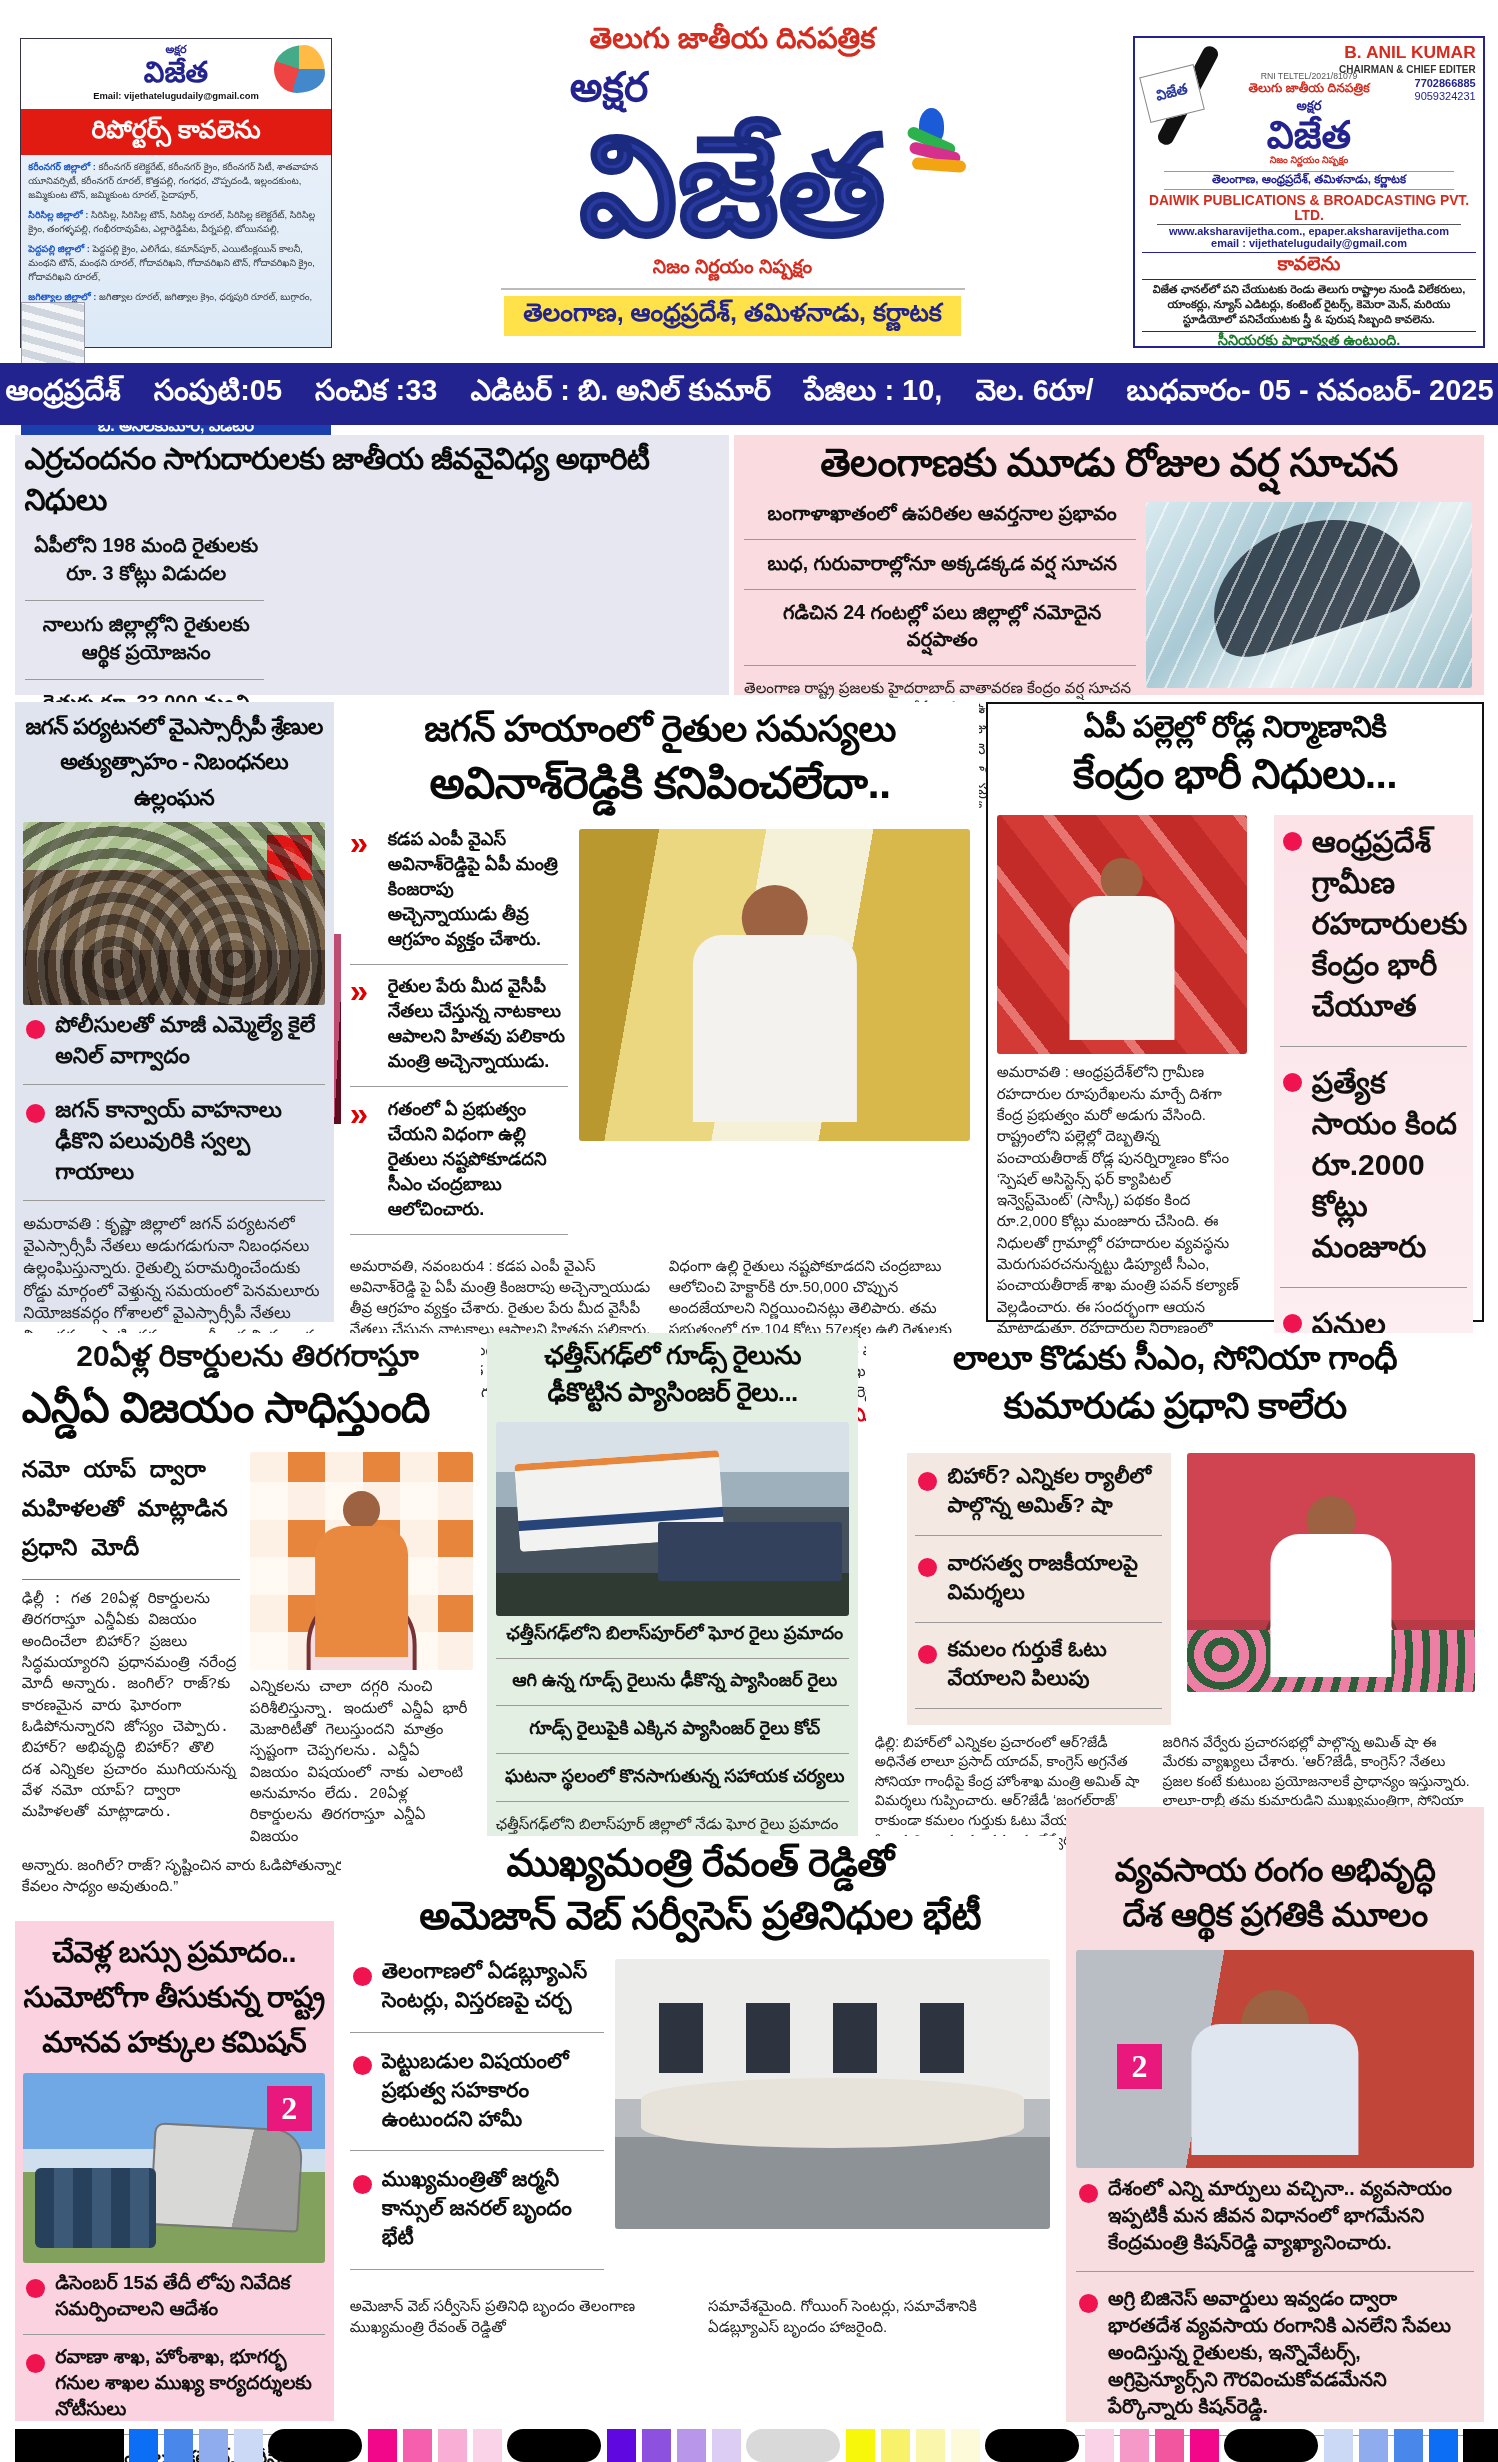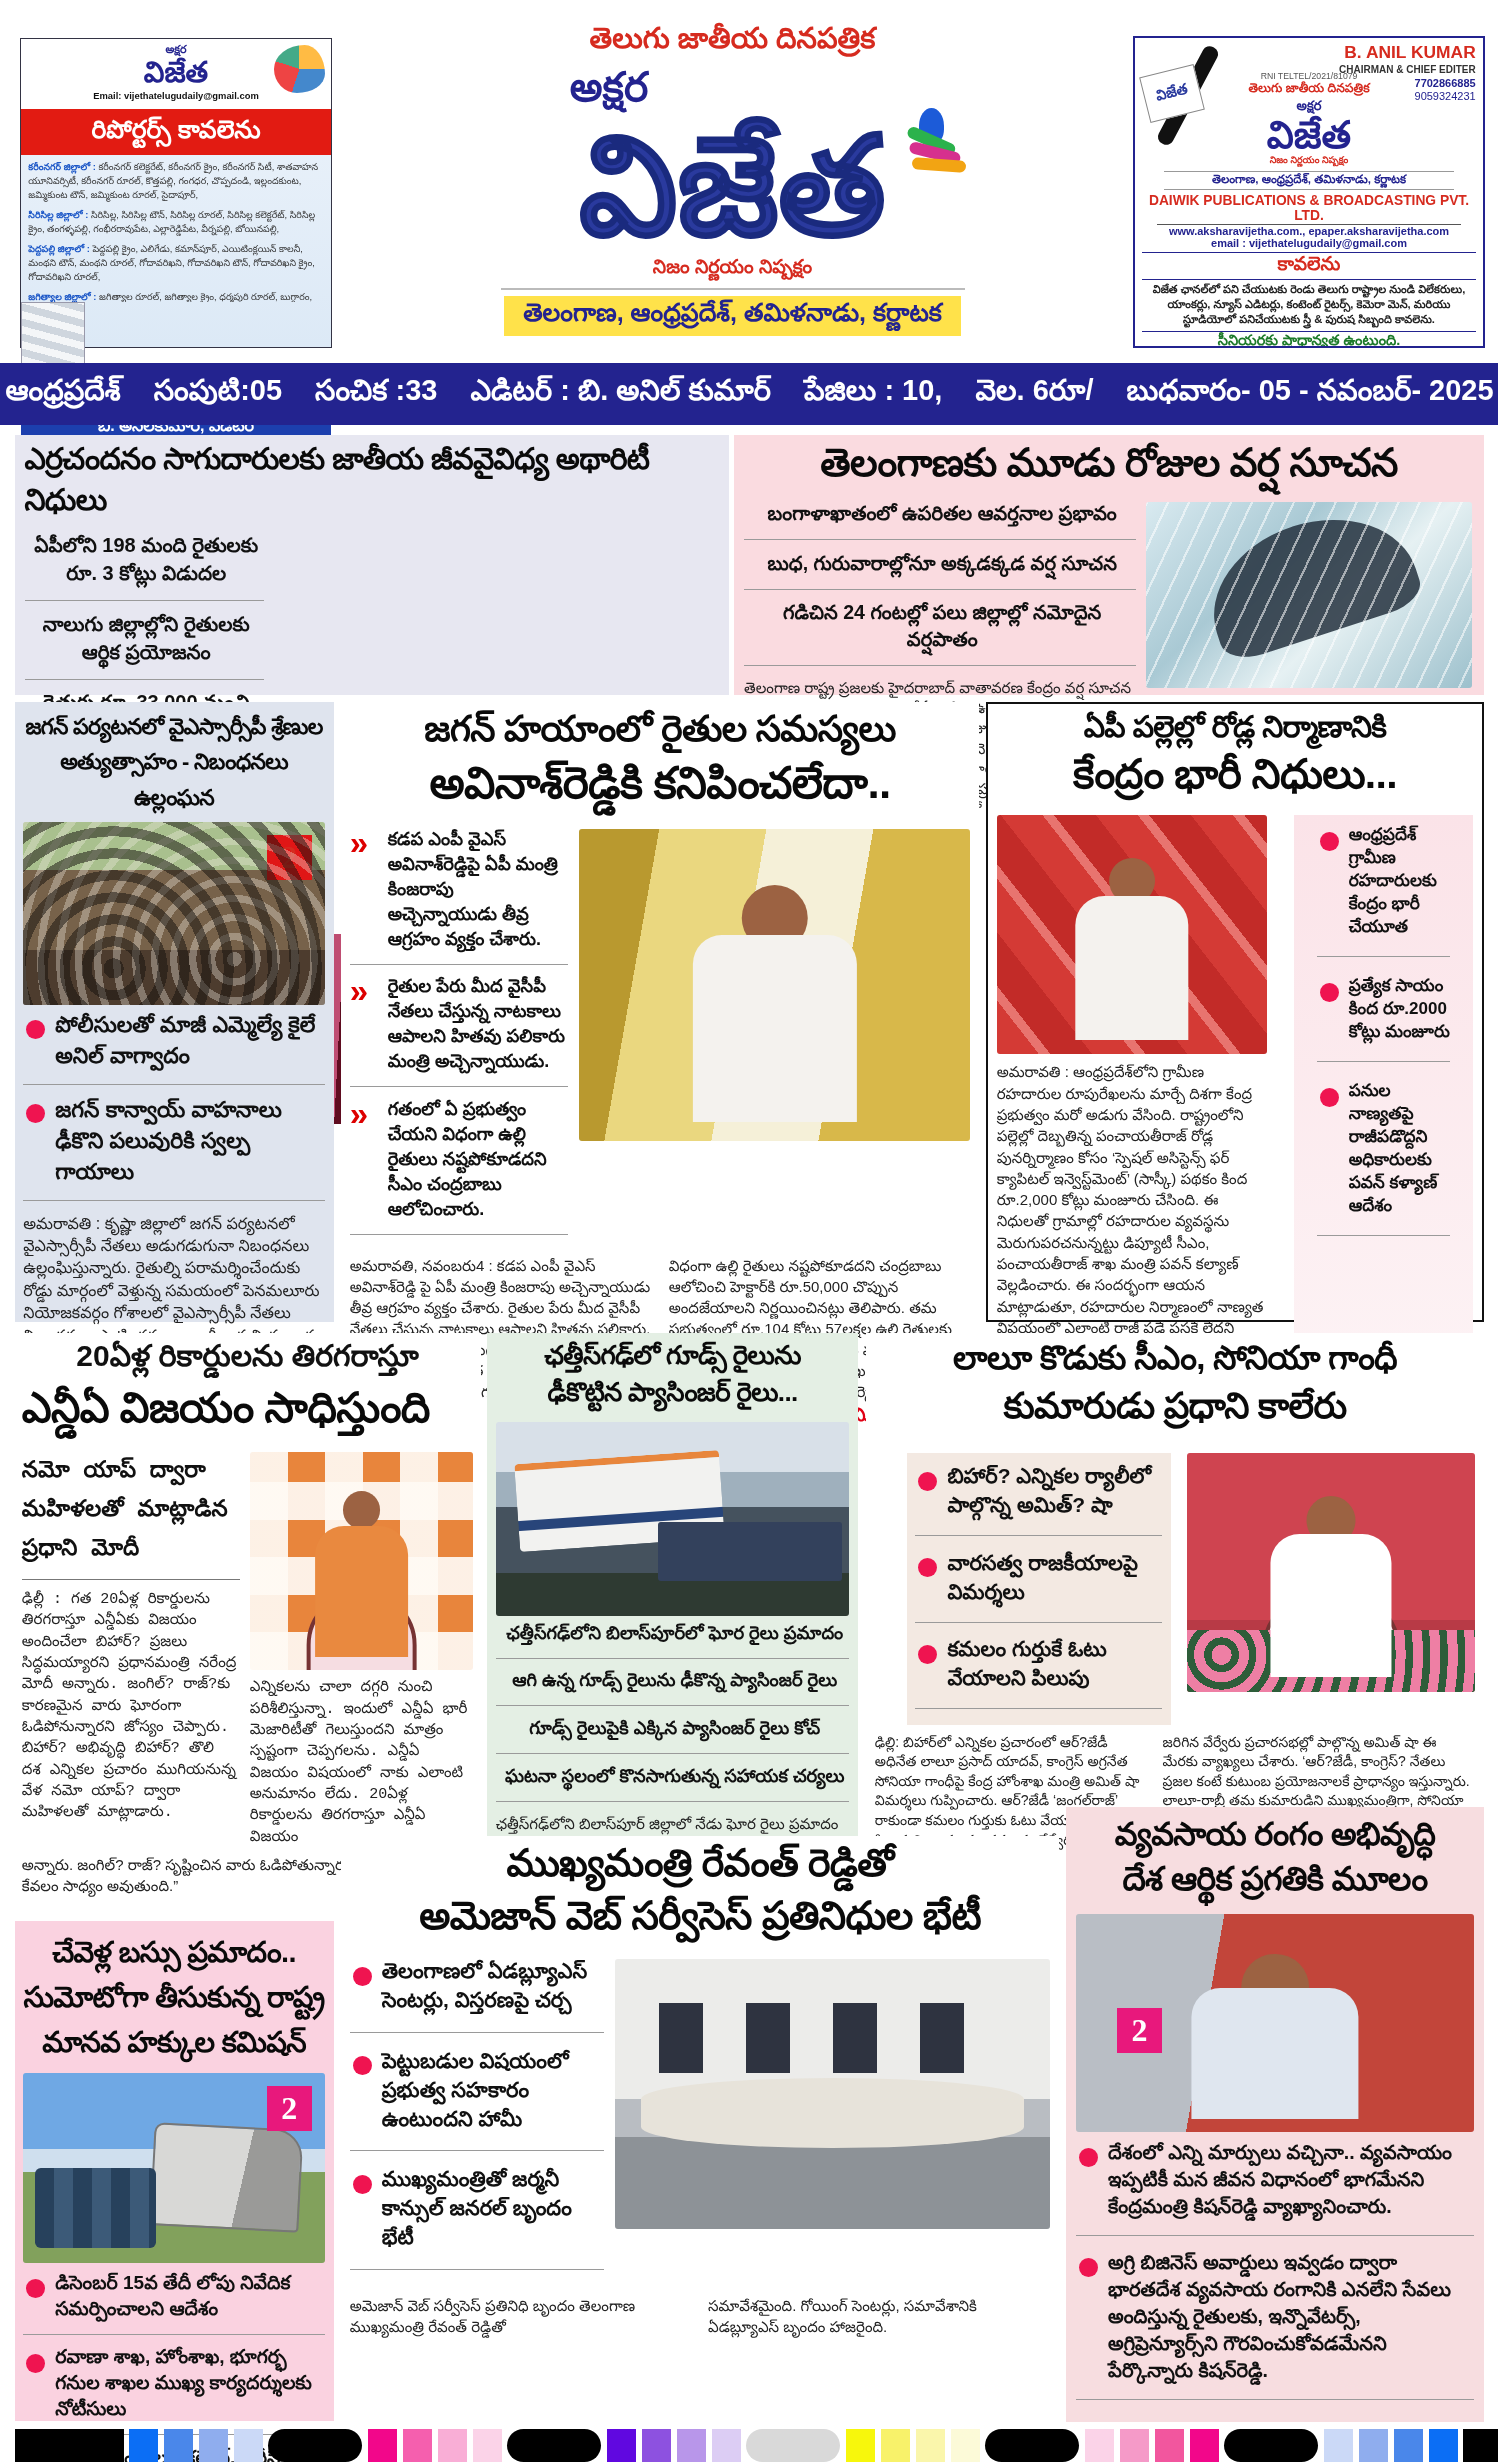--- a/index.html
+++ b/index.html
@@ -239,21 +239,21 @@
   </div>
 
   <div class="card" style="left:986px;top:702px;width:498px;height:620px;background:#fff;border:2.9px solid #111;padding:5.8px 8.7px;">
     <div class="hl" style="font-size:30px;text-align:center;">ఏపీ పల్లెల్లో రోడ్ల నిర్మాణానికి</div>
     <div class="hl" style="font-size:41px;text-align:center;">కేంద్రం భారీ నిధులు...</div>
     <div style="display:flex;gap:10px;margin-top:7.3px;">
       <div style="width:270px;">
         <div class="photo ph-pawan person" style="width:100%;height:239px;"></div>
         <div style="font-size:15px;line-height:1.42;color:#222;margin-top:7.3px;">అమరావతి : ఆంధ్రప్రదేశ్‌లోని గ్రామీణ రహదారుల రూపురేఖలను మార్చే దిశగా కేంద్ర ప్రభుత్వం మరో అడుగు వేసింది. రాష్ట్రంలోని పల్లెల్లో దెబ్బతిన్న పంచాయతీరాజ్ రోడ్ల పునర్నిర్మాణం కోసం ‘స్పెషల్ అసిస్టెన్స్ ఫర్ క్యాపిటల్ ఇన్వెస్ట్‌మెంట్’ (సాస్కీ) పథకం కింద రూ.2,000 కోట్లు మంజూరు చేసింది. ఈ నిధులతో గ్రామాల్లో రహదారుల వ్యవస్థను మెరుగుపరచనున్నట్టు డిప్యూటీ సీఎం, పంచాయతీరాజ్ శాఖ మంత్రి పవన్ కల్యాణ్ వెల్లడించారు. ఈ సందర్భంగా ఆయన మాట్లాడుతూ, రహదారుల నిర్మాణంలో నాణ్యత విషయంలో ఎలాంటి రాజీ పడే ప్రసక్తే లేదని స్పష్టం చేశారు. పనులు చేపట్టే కాంట్రాక్టర్లు, ఇంజినీరింగ్ అధికారులు నిర్దేశించిన ప్రమాణాలకు అనుగుణంగా పనిచేయాలని ఆదేశించారు. నిర్మాణం ప్రారంభమైనప్పటి</div>
       </div>
-      <ul class="b-dot" style="flex:1;background:linear-gradient(180deg,#fbe3e8,#fdf4f6);padding:10px 23px 0;font-size:17px;font-weight:600;margin-left:17px;">
+      <ul class="b-dot" style="flex:1;background:linear-gradient(180deg,#fbe3e8,#fdf4f6);padding:10px 6px 0;font-size:30px;font-weight:600;margin-left:17px;">
 
       <li style="margin-bottom:19px;padding-bottom:16px;">ఆంధ్రప్రదేశ్ గ్రామీణ రహదారులకు కేంద్రం భారీ చేయూత</li>
           <li style="margin-bottom:19px;padding-bottom:16px;">ప్రత్యేక సాయం కింద రూ.2000 కోట్లు మంజూరు</li>
           <li style="margin-bottom:19px;padding-bottom:16px;">పనుల నాణ్యతపై రాజీపడొద్దని అధికారులకు పవన్ కళ్యాణ్ ఆదేశం</li>
         </ul>
     </div>
   </div>
 
   <div class="card" style="left:14.5px;top:1333px;width:466px;height:551px;background:#fff;padding:5.8px 7.3px;">
     <div class="kicker" style="font-size:30px;text-align:center;">20ఏళ్ల రికార్డులను తిరగరాస్తూ</div>
@@ -343,21 +343,21 @@
         </ul>
       <div class="photo ph-meet" style="flex:1;height:270px;"></div>
     </div>
     <div style="display:flex;gap:16px;margin-top:8.7px;font-size:15px;line-height:1.4;color:#222;">
       <div style="flex:1;">అమెజాన్ వెబ్ సర్వీసెస్ ప్రతినిధి బృందం తెలంగాణ ముఖ్యమంత్రి రేవంత్ రెడ్డితో</div>
       <div style="flex:1;">సమావేశమైంది. గోయింగ్ సెంటర్లు, సమావేశానికి ఏడబ్ల్యూఎస్ బృందం హాజరైంది.</div>
     </div>
   </div>
 
   <div class="card" style="left:1066px;top:1807px;width:418px;height:615px;background:#f7dde0;padding:8.7px 10px;">
-    <div class="hl" style="font-size:32px;text-align:center;">వ్యవసాయ రంగం అభివృద్ధి</div>
+    <div class="hl" style="font-size:32px;text-align:center;margin-top:36px;">వ్యవసాయ రంగం అభివృద్ధి</div>
     <div class="hl" style="font-size:33px;text-align:center;">దేశ ఆర్థిక ప్రగతికి మూలం</div>
     <div class="photo ph-kishan person" style="width:100%;height:218px;margin:8.7px 0;">
       <span class="scarf"></span>
       <span class="badge pink" style="left:41px;top:94px;right:auto;">2</span>
     </div>
     <ul class="b-dot" style="font-size:19.6px;font-weight:600;">
 
     <li style="margin-bottom:14.5px;padding-bottom:13px;">దేశంలో ఎన్ని మార్పులు వచ్చినా.. వ్యవసాయం ఇప్పటికీ మన జీవన విధానంలో భాగమేనని కేంద్రమంత్రి కిషన్‌రెడ్డి వ్యాఖ్యానించారు.</li>
         <li style="margin-bottom:14.5px;padding-bottom:13px;">అగ్రి బిజినెస్ అవార్డులు ఇవ్వడం ద్వారా భారతదేశ వ్యవసాయ రంగానికి ఎనలేని సేవలు అందిస్తున్న రైతులకు, ఇన్నొవేటర్స్, అగ్రిప్రెన్యూర్స్‌ని గౌరవించుకోవడమేనని పేర్కొన్నారు కిషన్‌రెడ్డి.</li>
       </ul>

